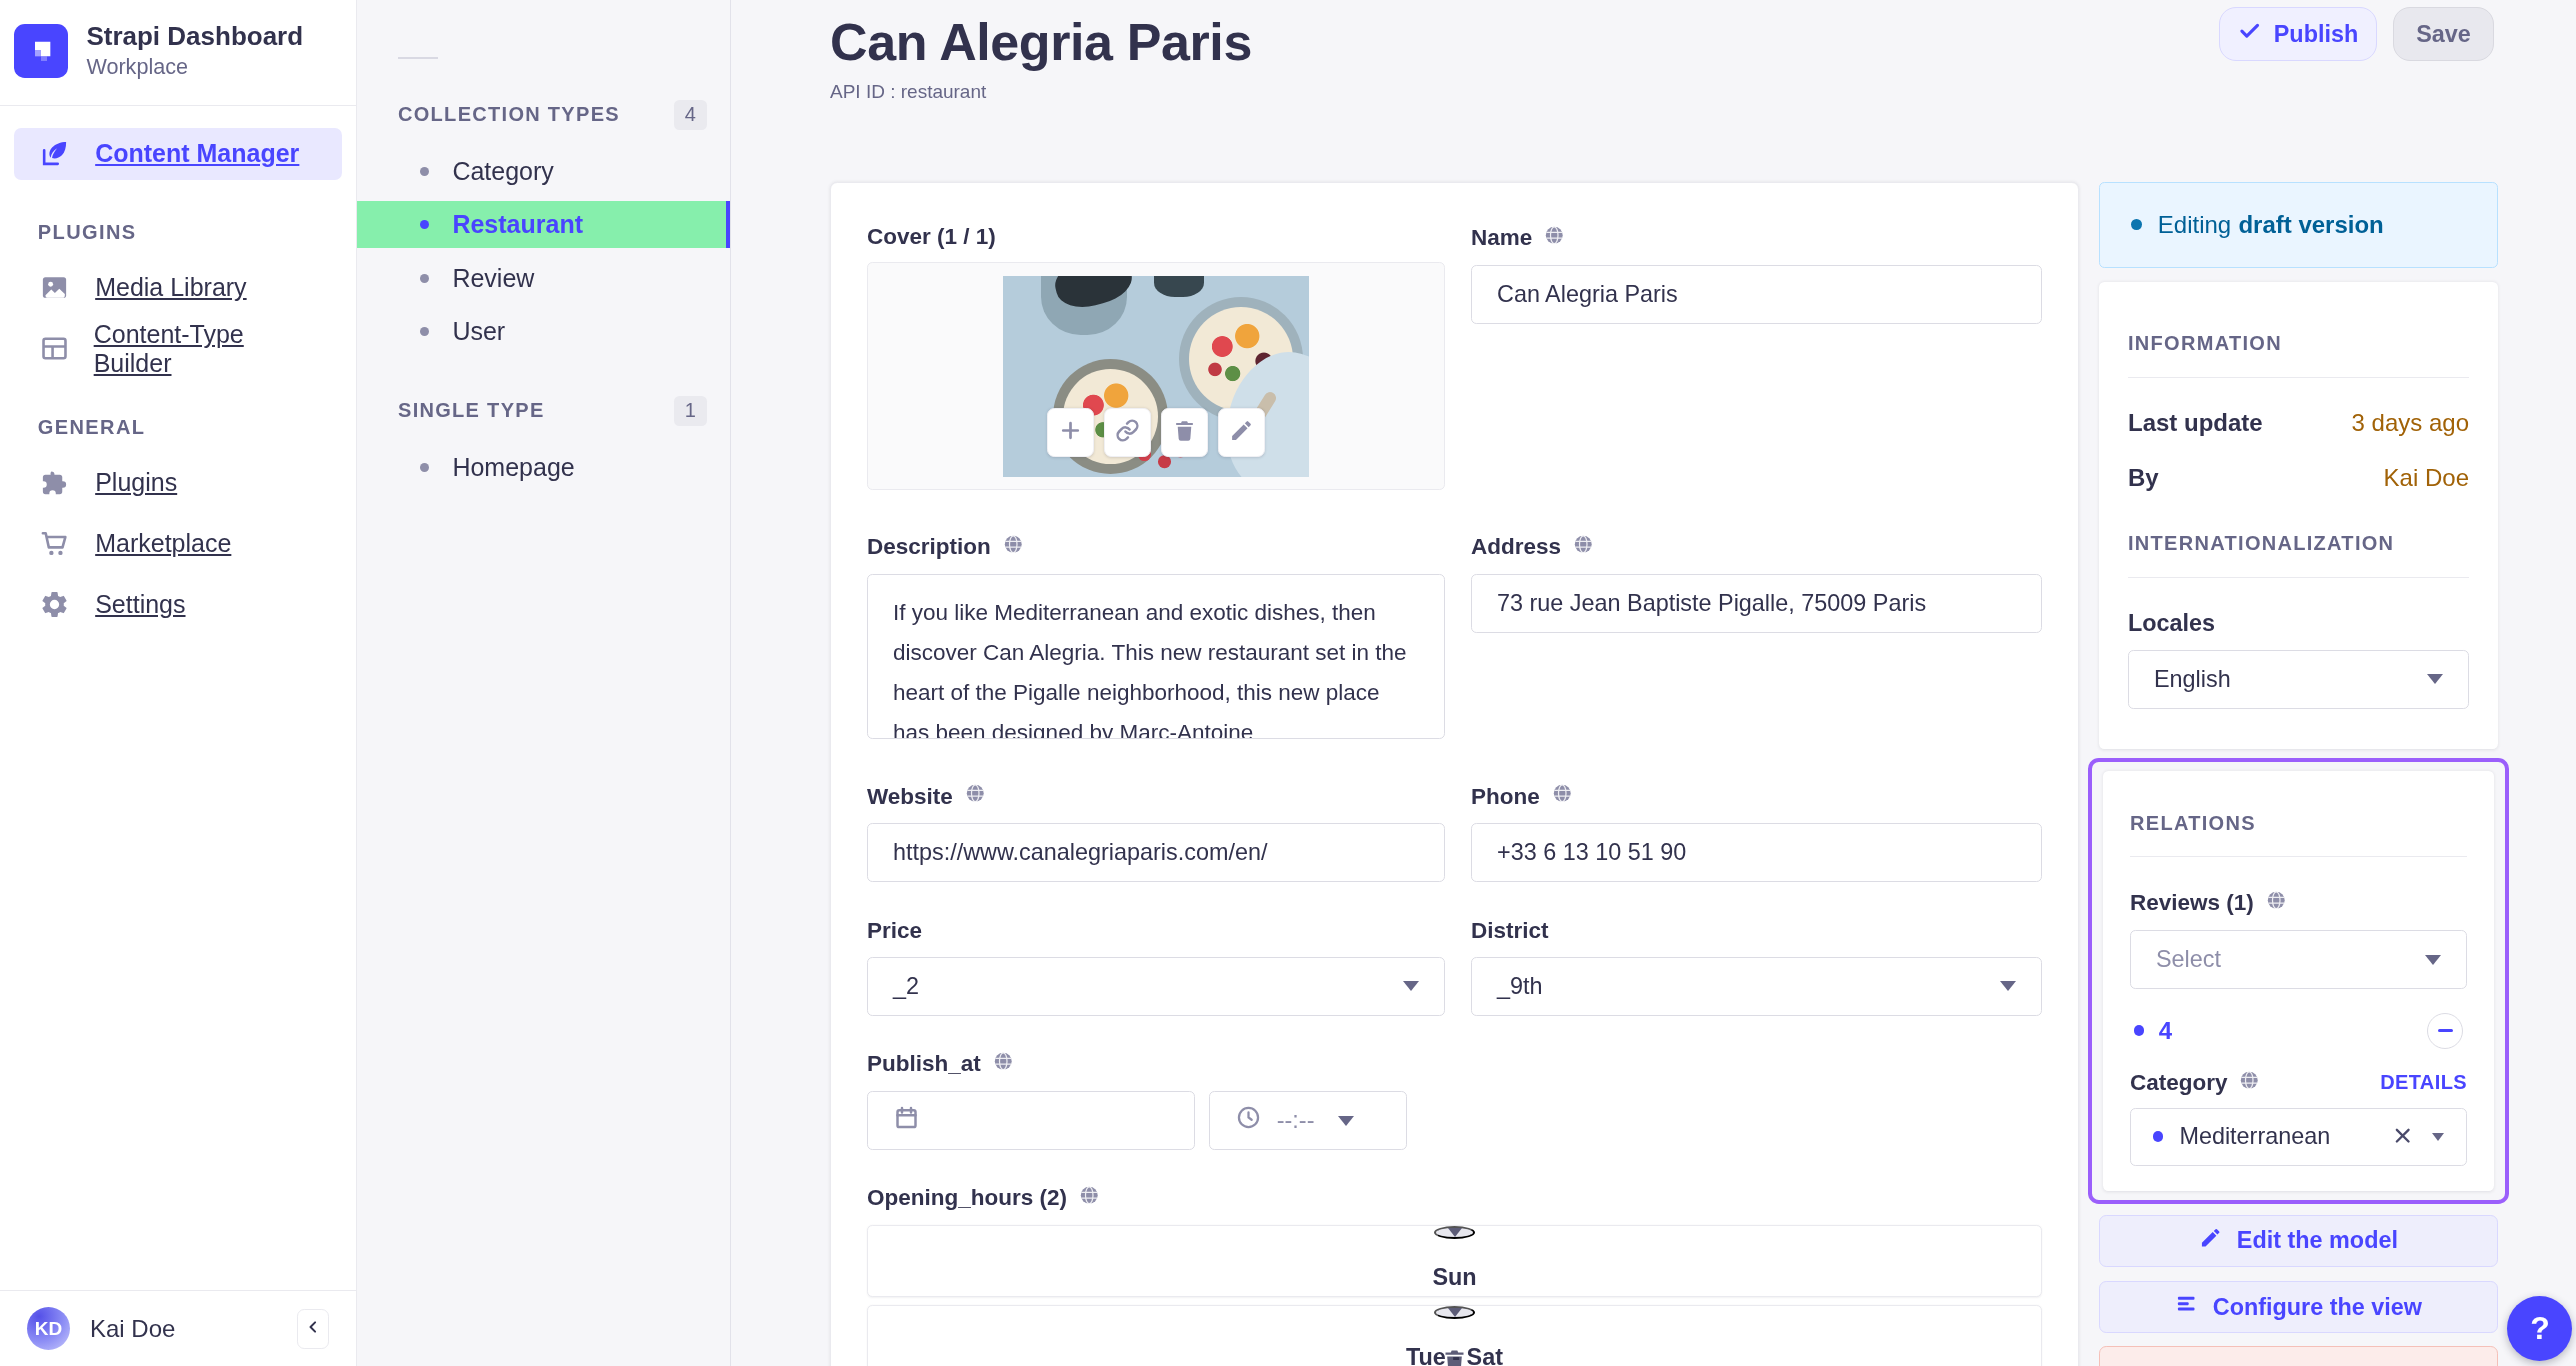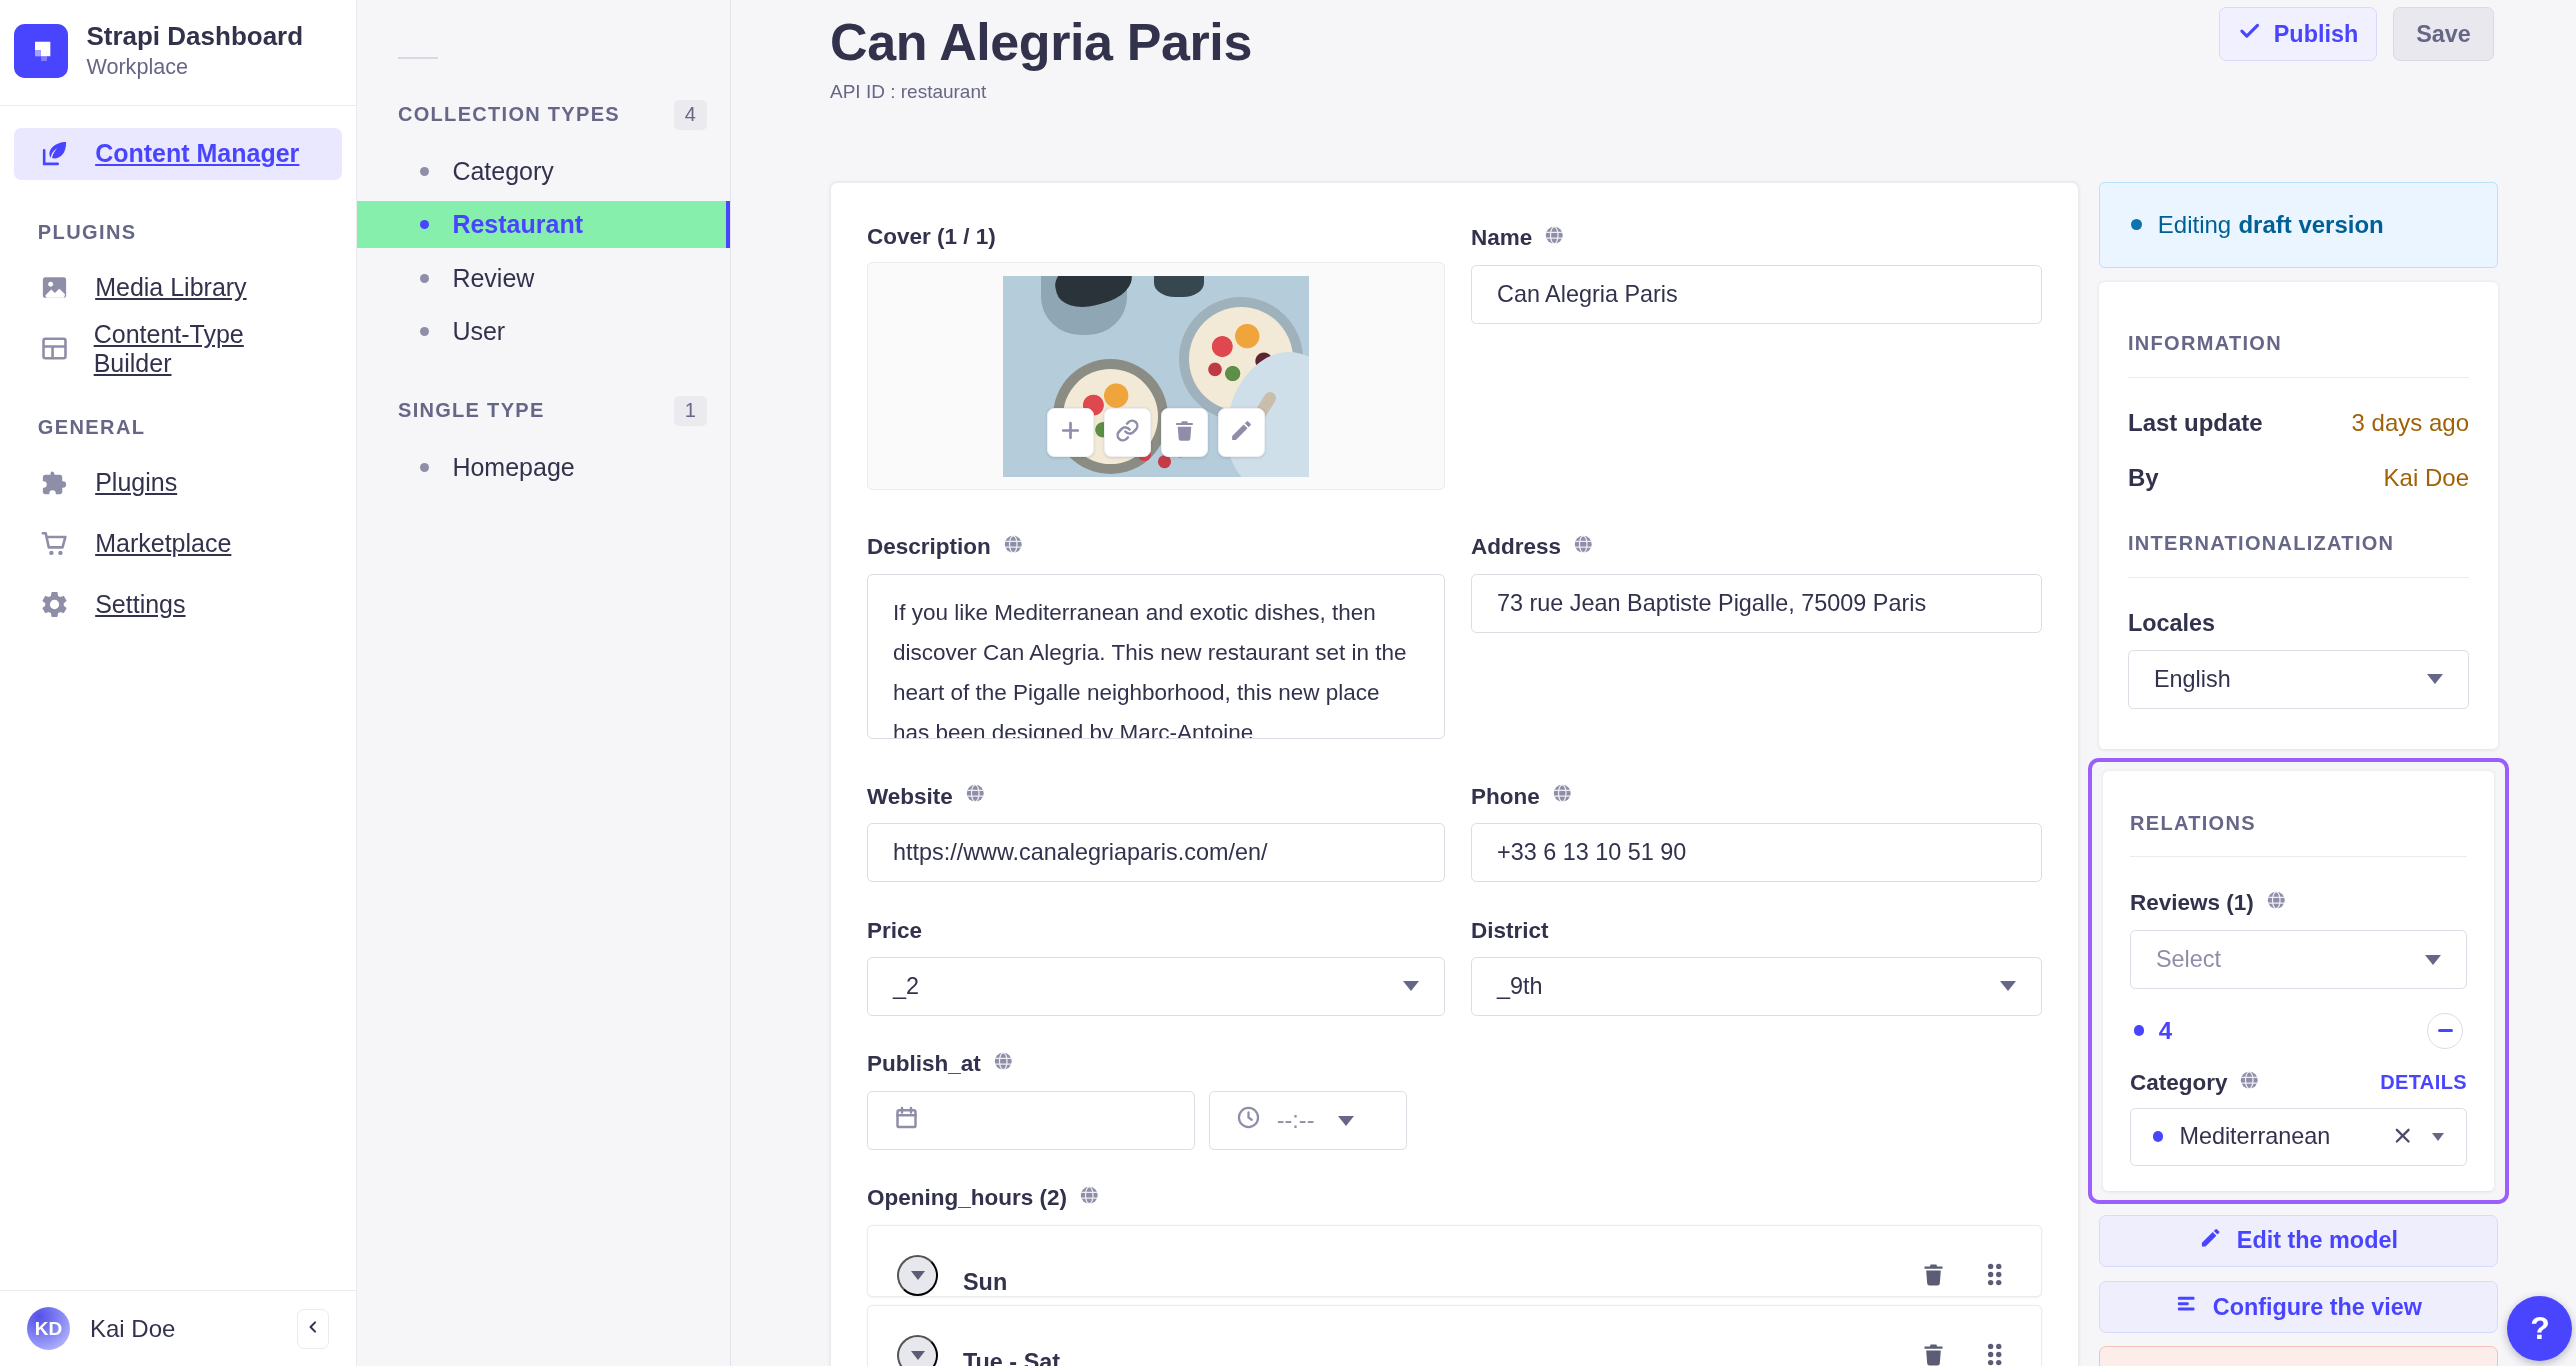--- a/index.html
+++ b/index.html
@@ -38,21 +38,21 @@
   .cp-item + .cp-item { margin-top:6.3px; }
   .bullet { width:9px; height:9px; min-width:9px; border-radius:50%; background:#8e8ea9; }
   .cp-item.active { background:#86efac; border-right:4.5px solid #4945ff; color:#4945ff; font-weight:700; }
   .cp-item.active .bullet { background:#4945ff; }
 
   
   .main { flex:1; position:relative; padding:12.6px 0 0 99px; overflow:hidden; }
   .page-title { font-size:52px; font-weight:700; line-height:59px; letter-spacing:-0.4px; color:#32324d; }
   .apiid { font-size:19px; color:#666687; margin-top:9px; }
   .head-actions { position:absolute; top:7.2px; right:82px; display:flex; gap:16px; }
-  .btn { height:54px; border-radius:7px; font-size:23.4px; font-weight:600; display:flex; align-items:center; justify-content:center; cursor:pointer; font-family:inherit; }
+  .btn { height:54px; border-radius:17px; font-size:23.4px; font-weight:600; display:flex; align-items:center; justify-content:center; cursor:pointer; font-family:inherit; }
   .btn-publish { width:158px; background:#f0f0ff; border:0.9px solid #d9d8ff; color:#4945ff; gap:12.6px; }
   .btn-save { width:101px; background:#e8e8ee; border:0.9px solid #d9d9e0; color:#666687; }
 
   .content-row { display:flex; align-items:flex-start; gap:20px; margin-top:79px; }
 
   
   .form-card { width:1249px; min-width:1249px; background:#fff; border:0.9px solid #eaeaef; border-radius:7.2px; box-shadow:0 0.9px 3.6px rgba(33,33,52,.1); padding:41px 36px 36px; height:1205px; }
   .frow { display:flex; gap:26px; }
   .fcol { width:578px; }
   .fcol.right { width:571px; }
@@ -92,21 +92,21 @@
 
   .select { display:flex; align-items:center; justify-content:space-between; cursor:pointer; }
   .caret { width:0; height:0; border-left:8px solid transparent; border-right:8px solid transparent; border-top:10px solid #666687; }
   .placeholder { color:#8e8ea9; }
 
   .date-row { display:flex; gap:14.4px; }
   .date-input { width:328px; gap:18px; justify-content:flex-start; }
   .time-input { width:198px; gap:14.4px; justify-content:flex-start; color:#8e8ea9; }
   .time-input .caret { margin-left:9px; }
 
-  .oh-row { height:72px; border:0.9px solid #eaeaef; border-radius:5.4px; background:#fff; display:flex; align-items:flex-end; gap:25px; padding:0 29px; box-shadow:0 0.9px 1.8px rgba(33,33,52,.06); }
+  .oh-row { height:72px; border:0.9px solid #eaeaef; border-radius:5.4px; background:#fff; display:flex; align-items:center; gap:25px; padding:0 29px; box-shadow:0 0.9px 1.8px rgba(33,33,52,.06);flex-direction:column; }
   .oh-row + .oh-row { margin-top:8px; }
   .oh-chevron { width:41px; height:41px; min-width:41px; border-radius:50%; background:#e7e7ee; display:flex; align-items:center; justify-content:center; cursor:pointer; }
   .oh-tri { width:0; height:0; border-left:7.2px solid transparent; border-right:7.2px solid transparent; border-top:9px solid #5c5c77; }
   .oh-title { font-size:23.4px; font-weight:600; color:#32324d; }
   .oh-spacer { flex:1; }
   .icon-btn { background:none; border:none; cursor:pointer; display:flex; align-items:center; justify-content:center; padding:5.4px; }
 
   
   .right-col { width:399px; min-width:399px; }
   .draft-box { height:86px; border-radius:5.4px; background:#eaf5ff; border:0.9px solid #b8e1ff; display:flex; align-items:center; gap:16px; padding:0 31px; font-size:24px; color:#006096; }

